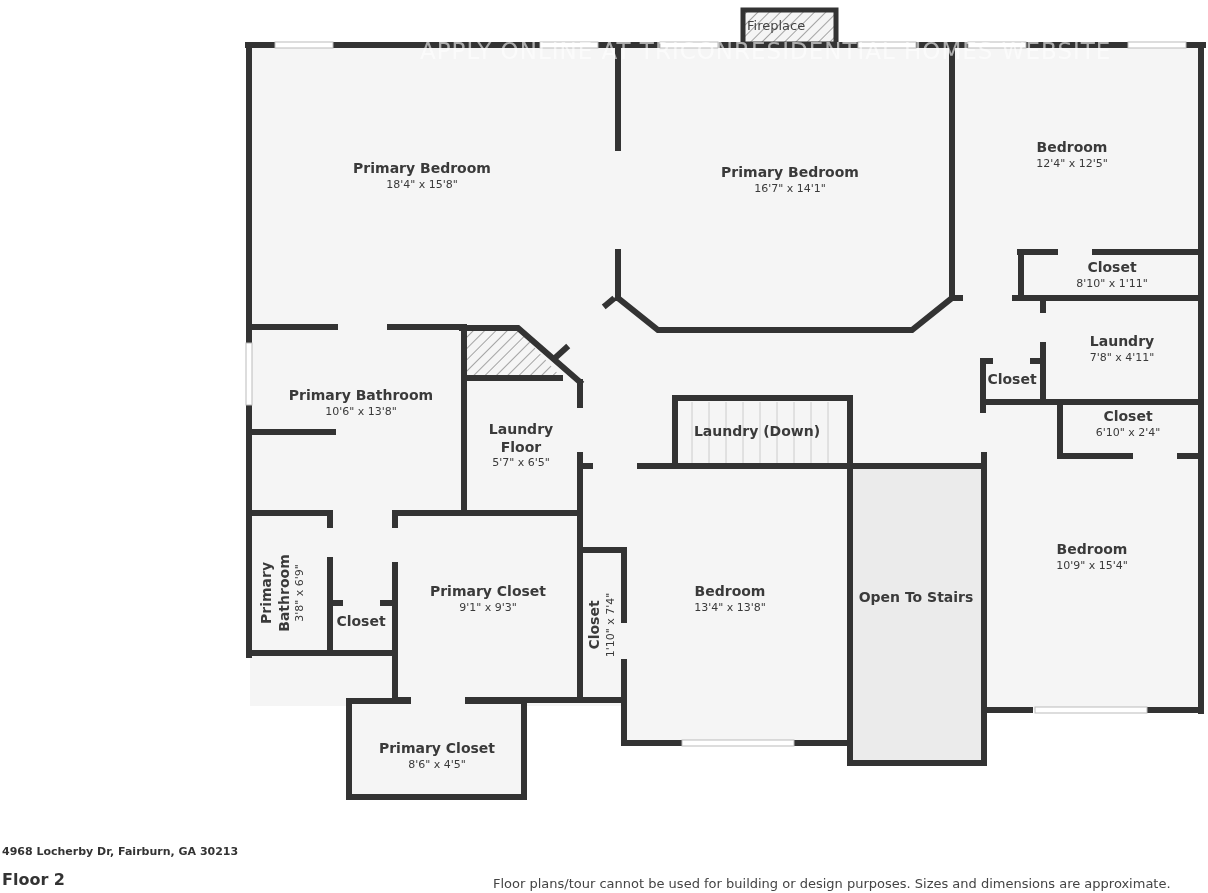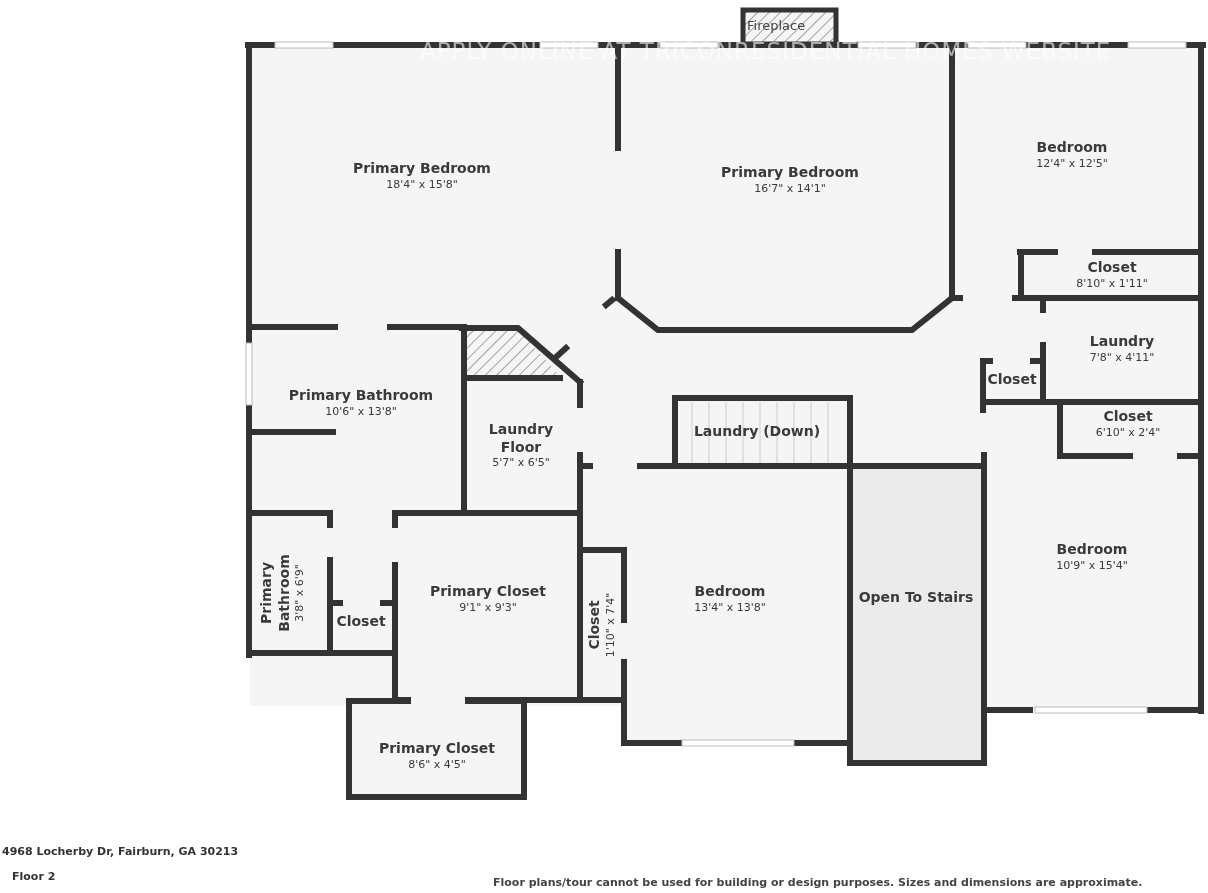--- a/index.html
+++ b/index.html
@@ -5,22 +5,22 @@
   html, body { margin:0; padding:0; background:#ffffff; }
   body { width:1208px; height:893px; position:relative; overflow:hidden; font-family:"DejaVu Sans", sans-serif; color:#333; }
   #plan { position:absolute; left:0; top:0; width:1208px; height:893px; }
   .label { position:absolute; text-align:center; transform:translate(-50%,-50%); white-space:nowrap; line-height:1.25; }
   .label .name { font-size:14px; font-weight:bold; color:#3a3a3a; display:block; }
   .label .dim { font-size:11px; color:#3a3a3a; display:block; }
   .label.vert { transform:translate(-50%,-50%) rotate(-90deg); }
   .fireplace { position:absolute; left:747px; top:14px; width:106px; height:24px; font-size:13px; color:#444; text-align:left; line-height:24px; }
   .watermark { position:absolute; left:420px; top:38px; font-size:23px; letter-spacing:1px; color:rgba(255,255,255,0.6); }
   .footer-addr { position:absolute; left:2px; top:845px; font-size:11px; font-weight:bold; color:#333; }
-  .footer-floor { position:absolute; left:2px; top:870px; font-size:11px; font-weight:bold; color:#333;margin-left:10px; }
-  .footer-note { position:absolute; left:493px; top:876px; font-size:11px; font-weight:bold; color:#444; }
+  .footer-floor { position:absolute; left:2px; top:870px; font-size:16px; font-weight:bold; color:#333; }
+  .footer-note { position:absolute; left:493px; top:876px; font-size:13px; font-weight:normal; color:#444; }
 </style>
 </head>
 <body>
 
 <svg id="plan" viewBox="0 0 1208 893" xmlns="http://www.w3.org/2000/svg">
   <defs>
     <pattern id="hatch" width="8" height="8" patternUnits="userSpaceOnUse" patternTransform="rotate(45)">
       <rect width="8" height="8" fill="#f5f5f5"></rect>
       <line x1="0" y1="0" x2="0" y2="8" stroke="#888" stroke-width="1.5"></line>
     </pattern>

